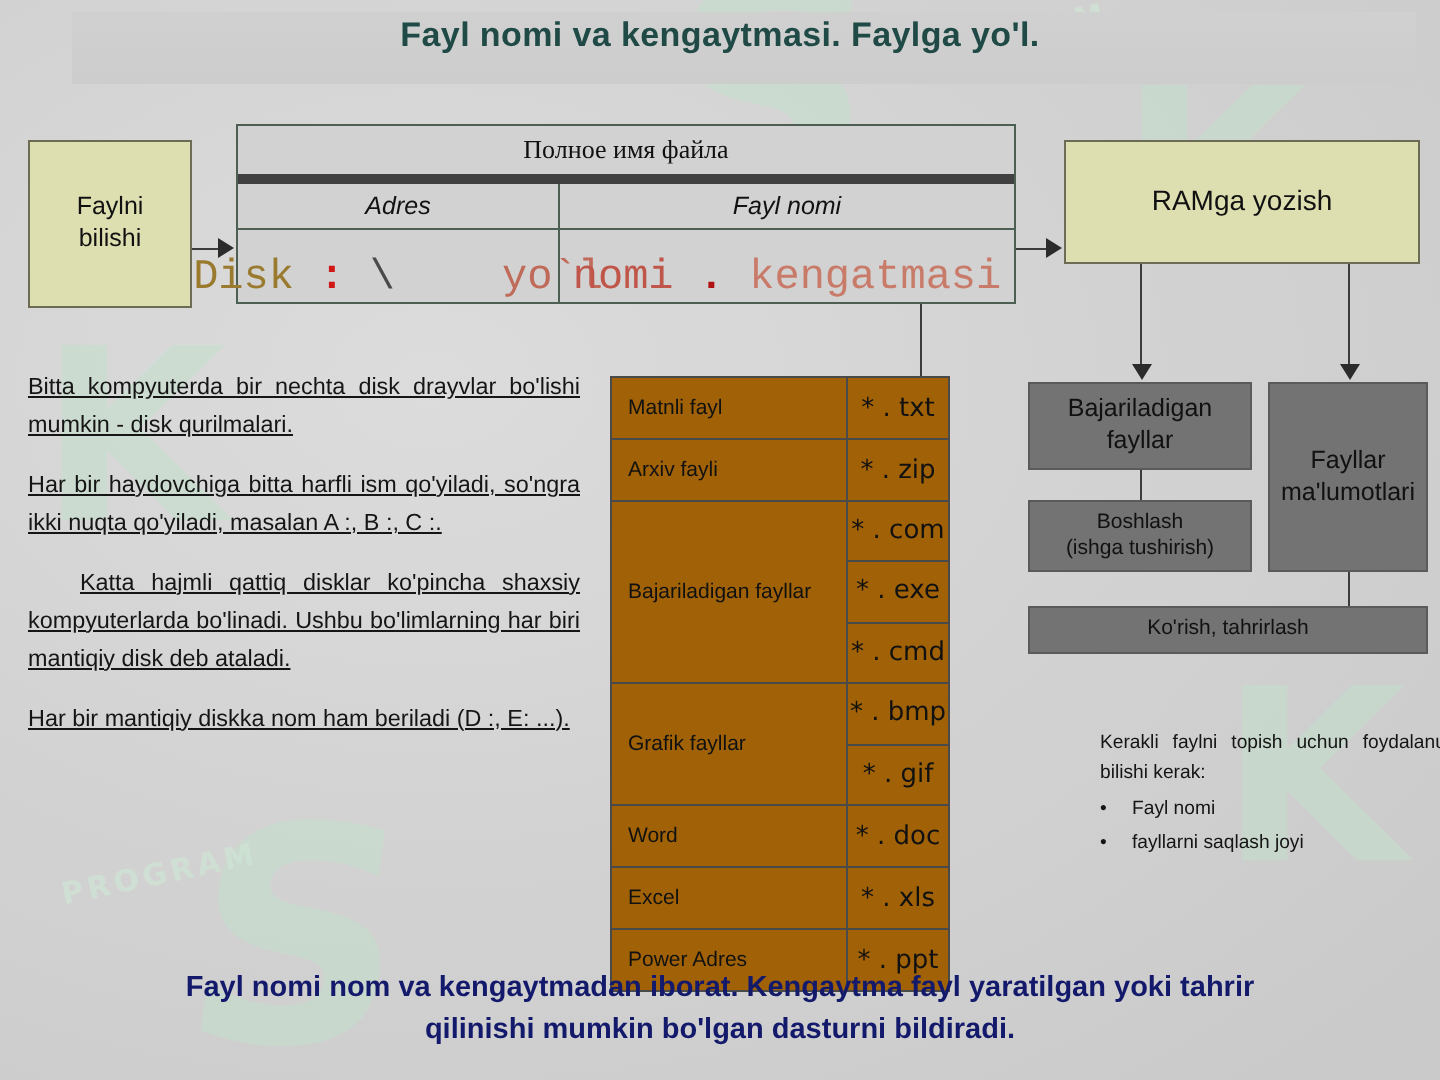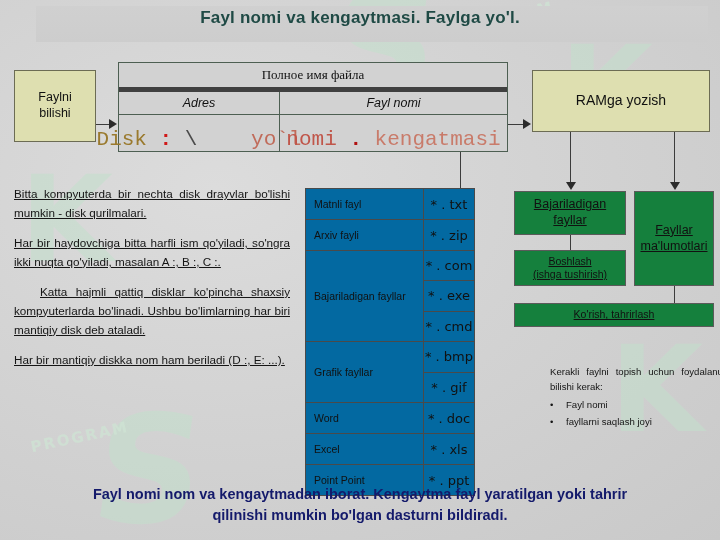--- a/index.html
+++ b/index.html
@@ -48,21 +48,21 @@
     position:absolute;
     box-sizing:border-box;
     border:1px solid #5a5a5a;
     display:flex;align-items:center;justify-content:center;
     text-align:center;
     font-size:12.5px;
     color:#111;
     line-height:1.25;
   }
   .khaki{background:#dedfb0;border:1px solid #6c6c54;}
-  .gray{background:#15803d;text-decoration:underline;}
+  .gray{background:#737373;}
 
   
   #fullname-table{
     position:absolute;left:118px;top:62px;width:390px;height:90px;
     box-sizing:border-box;
     border:1px solid #4d5f52;
     background:#d2d2d2;
     display:flex;flex-direction:column;
   }
   #fn-head{
@@ -96,21 +96,21 @@
     text-decoration:underline;
   }
   #left-text p{margin:0 0 11px 0;}
   #left-text p.indent{text-indent:26px;}
 
   
   #ftype-table{
     position:absolute;left:305px;top:188px;width:170px;
     box-sizing:border-box;
     border:1px solid #4a4a4a;
-    background:#0369a1;
+    background:#a16207;
     font-size:10.5px;color:#111;
   }
   #ftype-table .trow{display:flex;border-bottom:1px solid #4a4a4a;}
   #ftype-table .trow:last-child{border-bottom:none;}
   #ftype-table .lbl{
     width:118px;box-sizing:border-box;border-right:1px solid #4a4a4a;
     display:flex;align-items:center;padding-left:8px;
   }
   #ftype-table .extcol{flex:1;display:flex;flex-direction:column;}
   #ftype-table .ext{
@@ -120,21 +120,21 @@
   }
   #ftype-table .ext:last-child{border-bottom:none;}
   .r1{height:30px;} .r3{height:90px;} .r2{height:60px;}
 
   
   #box-exec{left:514px;top:191px;width:112px;height:44px;}
   #box-start{left:514px;top:250px;width:112px;height:36px;font-size:10.5px;}
   #box-info{left:634px;top:191px;width:80px;height:95px;}
   #box-view{left:514px;top:303px;width:200px;height:24px;font-size:10.5px;}
   #box-ram{left:532px;top:70px;width:178px;height:62px;font-size:14px;}
-  #box-search{left:14px;top:70px;width:82px;height:72px;font-size:12.5px;}
+  #box-search{left:14px;top:70px;width:82px;height:84px;font-size:12.5px;}
 
   
   #note{
     position:absolute;left:510px;top:365px;width:190px;
     font-size:9.6px;color:#151515;line-height:1.55;margin-left:40px;
   }
   #note .nt{text-align:justify;}
   #note ul{margin:3px 0 0 0;padding:0;list-style:none;}
   #note li{display:flex;gap:10px;margin-bottom:2px;}
   #note li .bul{width:6px;}
@@ -258,21 +258,21 @@
         <div class="ext">* . doc</div>
       </div>
     </div>
     <div class="trow r1">
       <div class="lbl">Excel</div>
       <div class="extcol">
         <div class="ext">* . xls</div>
       </div>
     </div>
     <div class="trow r1">
-      <div class="lbl">Point Point</div>
+      <div class="lbl">Power Adres</div>
       <div class="extcol">
         <div class="ext">* . ppt</div>
       </div>
     </div>
   </div>
 
 <div class="box gray" id="box-exec">
   <div>
     <div>Bajariladigan</div>
     <div>fayllar</div>

